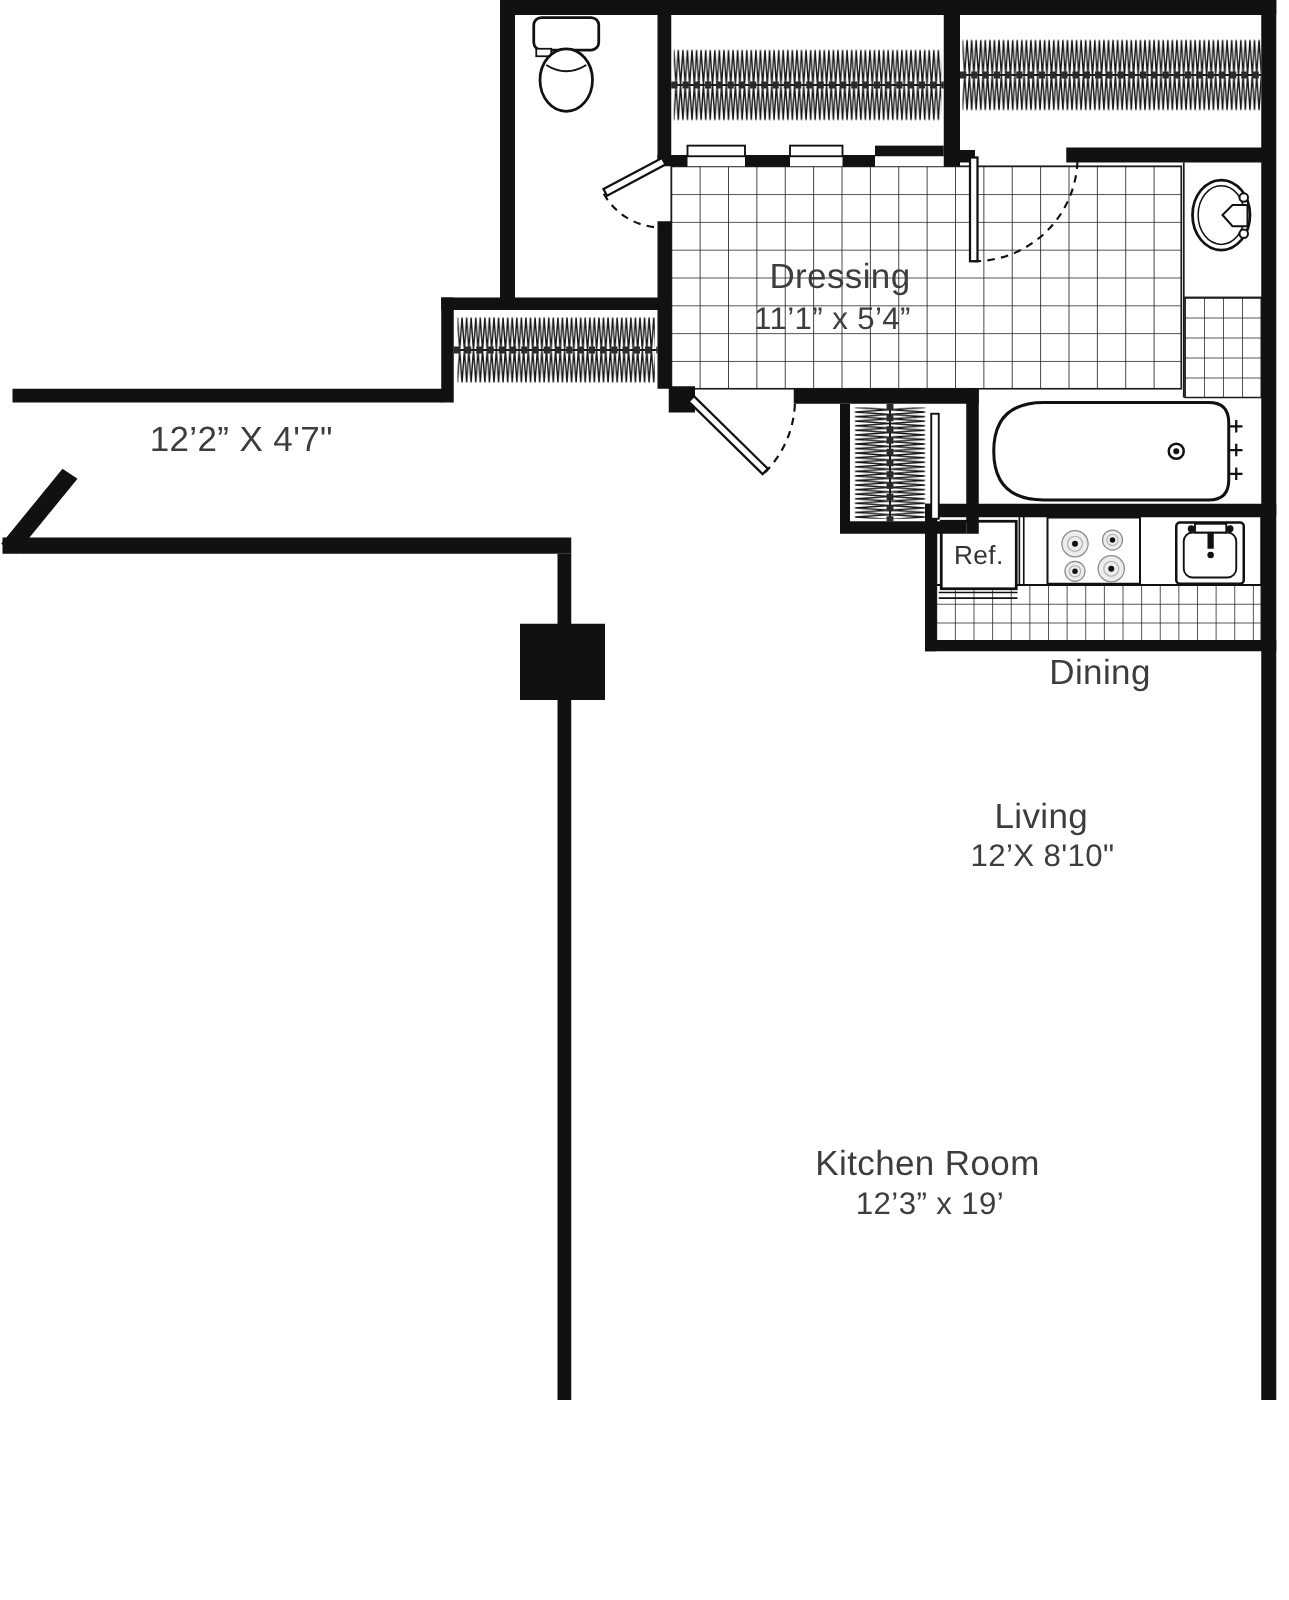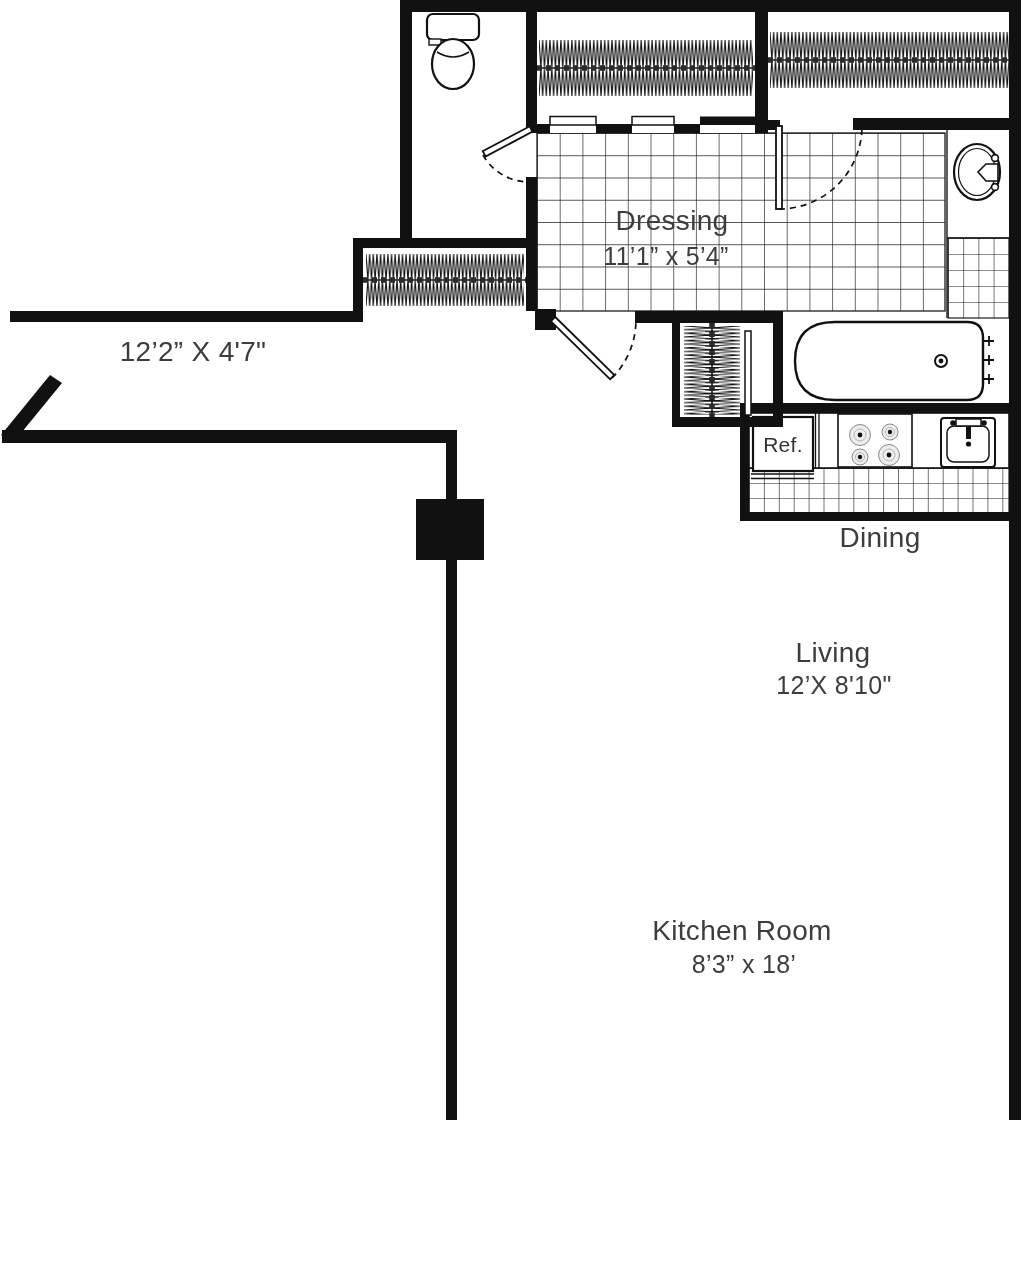--- a/index.html
+++ b/index.html
@@ -175,15 +175,15 @@
   </g>
 </svg>
 
   <div class="lbl room" style="left:672px;top:221px;">Dressing</div>
   <div class="lbl dims" style="left:666px;top:256px;">11’1” x 5’4”</div>
   <div class="lbl room" style="left:193px;top:352px;">12’2” X 4'7"</div>
   <div class="lbl room" style="left:880px;top:538px;">Dining</div>
   <div class="lbl room" style="left:833px;top:653px;">Living</div>
   <div class="lbl dims" style="left:834px;top:685px;">12’X 8'10"</div>
   <div class="lbl room" style="left:742px;top:931px;">Kitchen Room</div>
-  <div class="lbl dims" style="left:744px;top:964px;">8’3” x 18’</div>
+  <div class="lbl dims" style="left:744px;top:964px;">12’3” x 19’</div>
   <div class="lbl small" style="left:783px;top:445px;">Ref.</div>
 </div>
 
 </body></html>

